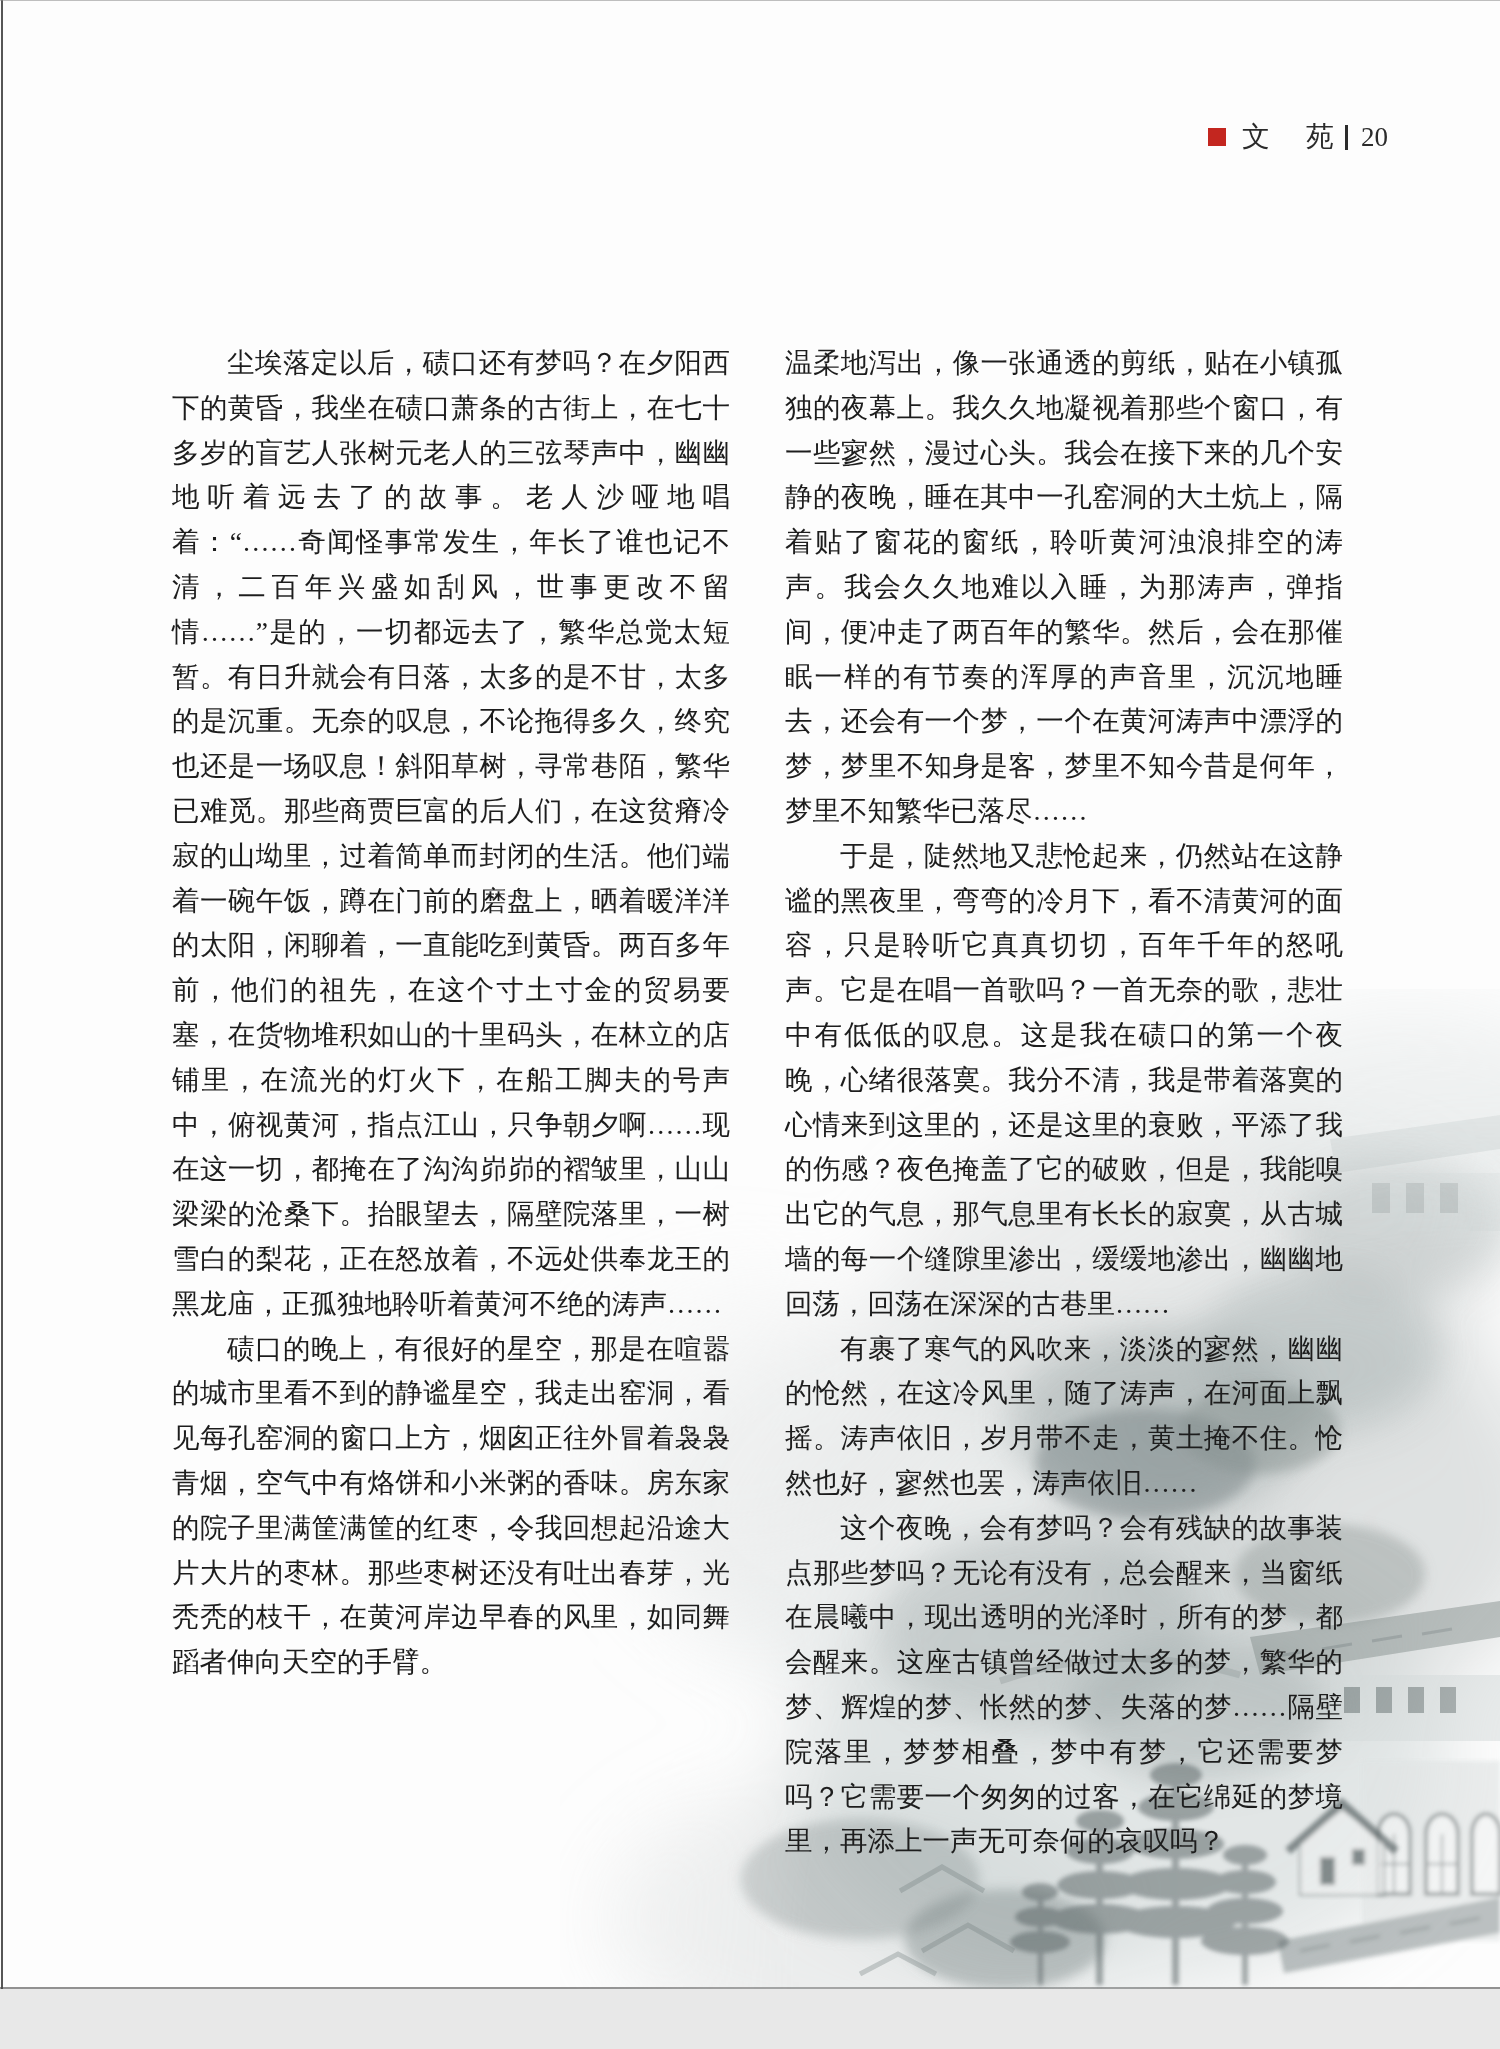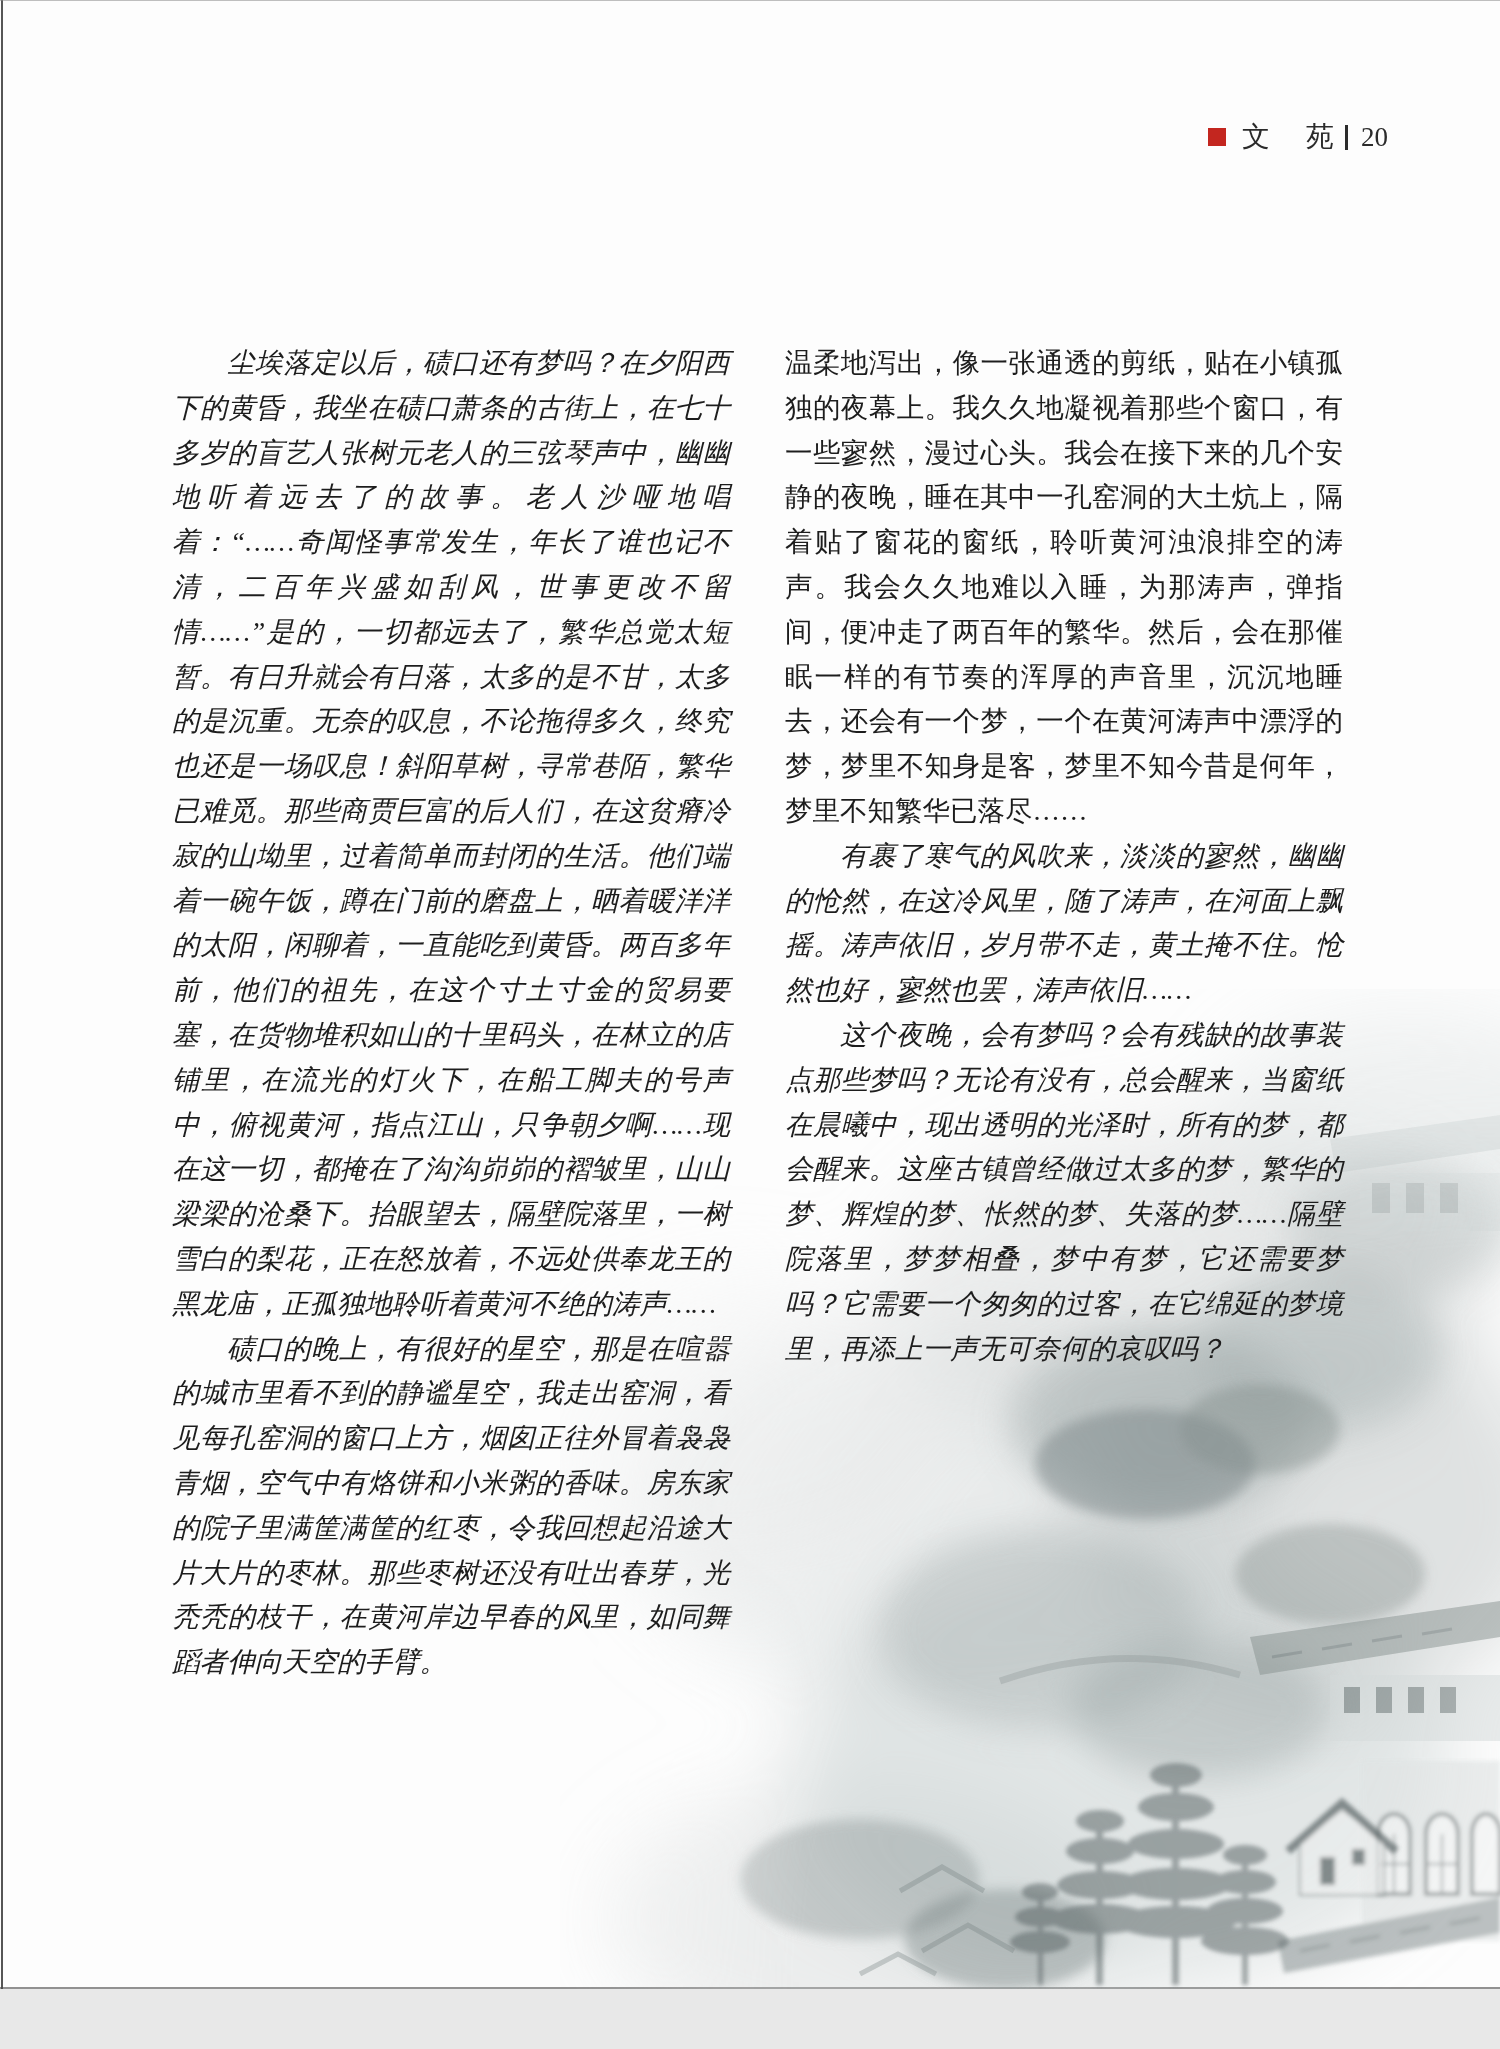--- a/index.html
+++ b/index.html
@@ -21,21 +21,21 @@
   .hdr-page{font-size:27px;}
 
   .col{position:absolute;top:341px;width:558px;z-index:2;}
   .col-left{left:172px;}
   .col-right{left:785px;}
   .para{
     margin:0;font-size:27.5px;line-height:44.8px;color:#1d1d1d;
     text-align:justify;text-justify:inter-ideograph;text-justify:inter-character;
     word-break:normal;
   }
-  .indent{text-indent:2em;font-style:italic;}
+  .indent{text-indent:2em;}
 
   .watermark{
     position:absolute;right:0;bottom:0;width:940px;height:1000px;z-index:0;
     -webkit-mask-image:radial-gradient(135% 135% at 100% 100%, #000 55%, rgba(0,0,0,0) 96%);
     mask-image:radial-gradient(135% 135% at 100% 100%, #000 55%, rgba(0,0,0,0) 96%);
   }
   .watermark svg{display:block;width:100%;height:100%;}
 </style>
 </head>
 <body>
@@ -164,18 +164,19 @@
     <span class="hdr-page">20</span>
   </header>
 
   <main>
     <section class="col col-left">
       <p class="para indent">尘埃落定以后，碛口还有梦吗？在夕阳西下的黄昏，我坐在碛口萧条的古街上，在七十多岁的盲艺人张树元老人的三弦琴声中，幽幽地听着远去了的故事。老人沙哑地唱着：“……奇闻怪事常发生，年长了谁也记不清，二百年兴盛如刮风，世事更改不留情……”是的，一切都远去了，繁华总觉太短暂。有日升就会有日落，太多的是不甘，太多的是沉重。无奈的叹息，不论拖得多久，终究也还是一场叹息！斜阳草树，寻常巷陌，繁华已难觅。那些商贾巨富的后人们，在这贫瘠冷寂的山坳里，过着简单而封闭的生活。他们端着一碗午饭，蹲在门前的磨盘上，晒着暖洋洋的太阳，闲聊着，一直能吃到黄昏。两百多年前，他们的祖先，在这个寸土寸金的贸易要塞，在货物堆积如山的十里码头，在林立的店铺里，在流光的灯火下，在船工脚夫的号声中，俯视黄河，指点江山，只争朝夕啊……现在这一切，都掩在了沟沟峁峁的褶皱里，山山梁梁的沧桑下。抬眼望去，隔壁院落里，一树雪白的梨花，正在怒放着，不远处供奉龙王的黑龙庙，正孤独地聆听着黄河不绝的涛声……</p>
       <p class="para indent">碛口的晚上，有很好的星空，那是在喧嚣的城市里看不到的静谧星空，我走出窑洞，看见每孔窑洞的窗口上方，烟囱正往外冒着袅袅青烟，空气中有烙饼和小米粥的香味。房东家的院子里满筐满筐的红枣，令我回想起沿途大片大片的枣林。那些枣树还没有吐出春芽，光秃秃的枝干，在黄河岸边早春的风里，如同舞蹈者伸向天空的手臂。</p>
     </section>
     <section class="col col-right">
       <p class="para">温柔地泻出，像一张通透的剪纸，贴在小镇孤独的夜幕上。我久久地凝视着那些个窗口，有一些寥然，漫过心头。我会在接下来的几个安静的夜晚，睡在其中一孔窑洞的大土炕上，隔着贴了窗花的窗纸，聆听黄河浊浪排空的涛声。我会久久地难以入睡，为那涛声，弹指间，便冲走了两百年的繁华。然后，会在那催眠一样的有节奏的浑厚的声音里，沉沉地睡去，还会有一个梦，一个在黄河涛声中漂浮的梦，梦里不知身是客，梦里不知今昔是何年，梦里不知繁华已落尽……</p>
+      <p class="para indent">于是，陡然地又悲怆起来，仍然站在这静谧的黑夜里，弯弯的冷月下，看不清黄河的面容，只是聆听它真真切切，百年千年的怒吼声。它是在唱一首歌吗？一首无奈的歌，悲壮中有低低的叹息。这是我在碛口的第一个夜晚，心绪很落寞。我分不清，我是带着落寞的心情来到这里的，还是这里的衰败，平添了我的伤感？夜色掩盖了它的破败，但是，我能嗅出它的气息，那气息里有长长的寂寞，从古城墙的每一个缝隙里渗出，缓缓地渗出，幽幽地回荡，回荡在深深的古巷里……</p>
       <p class="para indent">有裹了寒气的风吹来，淡淡的寥然，幽幽的怆然，在这冷风里，随了涛声，在河面上飘摇。涛声依旧，岁月带不走，黄土掩不住。怆然也好，寥然也罢，涛声依旧……</p>
       <p class="para indent">这个夜晚，会有梦吗？会有残缺的故事装点那些梦吗？无论有没有，总会醒来，当窗纸在晨曦中，现出透明的光泽时，所有的梦，都会醒来。这座古镇曾经做过太多的梦，繁华的梦、辉煌的梦、怅然的梦、失落的梦……隔壁院落里，梦梦相叠，梦中有梦，它还需要梦吗？它需要一个匆匆的过客，在它绵延的梦境里，再添上一声无可奈何的哀叹吗？</p>
     </section>
   </main>
 
 </div>
 
 </body></html>

